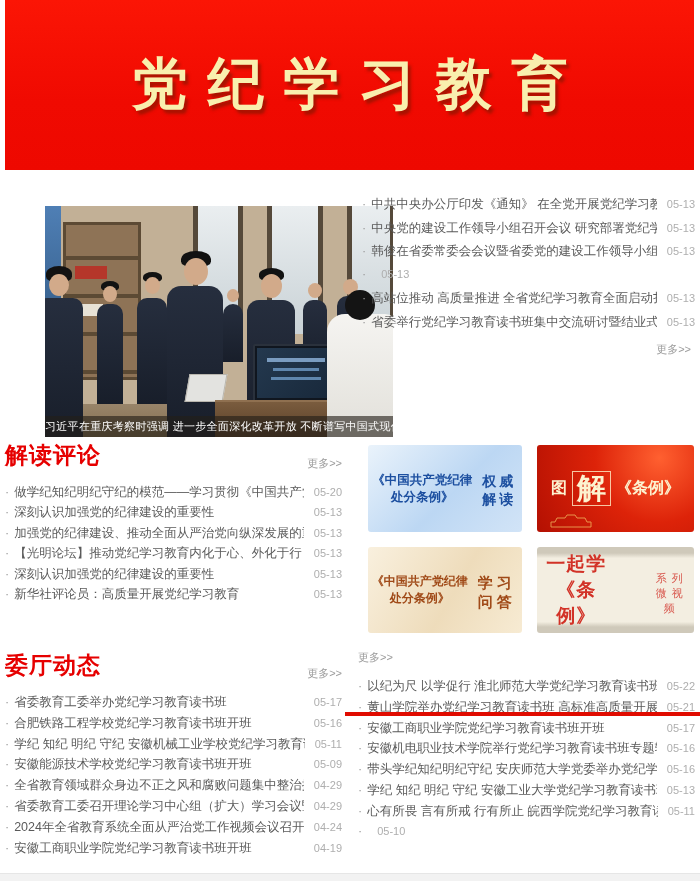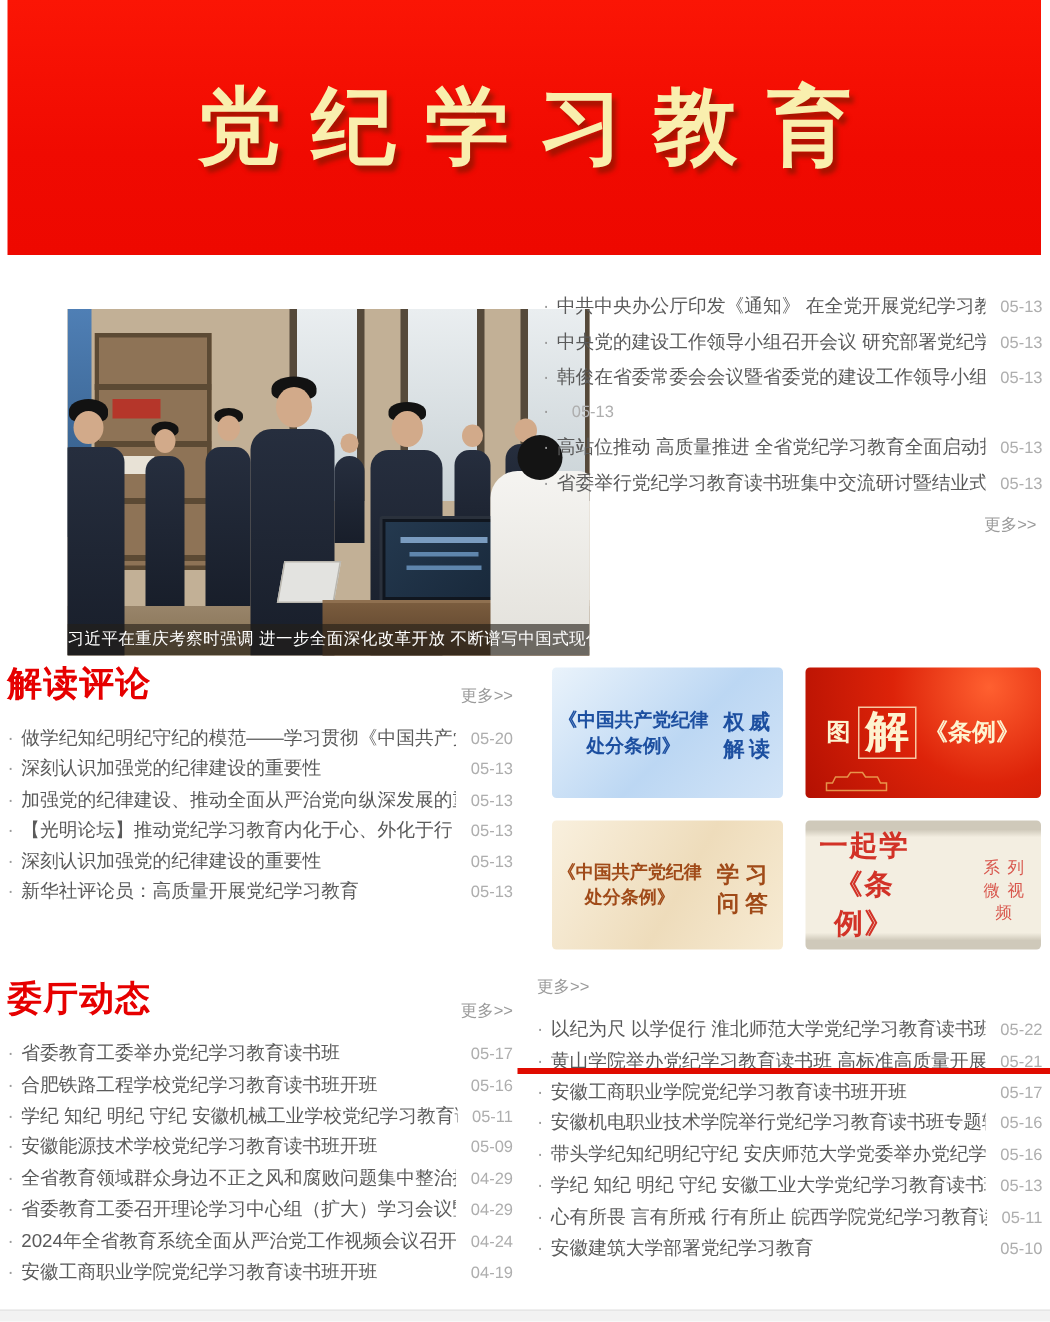--- a/index.html
+++ b/index.html
@@ -363,20 +363,19 @@
         <a class="t">学纪 知纪 明纪 守纪 安徽工业大学党纪学习教育读书班开班</a>
         <span class="d">05-13</span>
       </li>
     <li class="row">
         <span class="bu">·</span>
         <a class="t">心有所畏 言有所戒 行有所止 皖西学院党纪学习教育读书班开班</a>
         <span class="d">05-11</span>
       </li>
     <li class="row">
         <span class="bu">·</span>
-        <a class="t">安徽建筑大学部署党纪学习教育</a>
         <span class="d">05-10</span>
       </li>
   </ul>
 </section>
 
 <div class="red-underline"></div>
 <div class="footer-strip"></div>
 
 </body></html>

